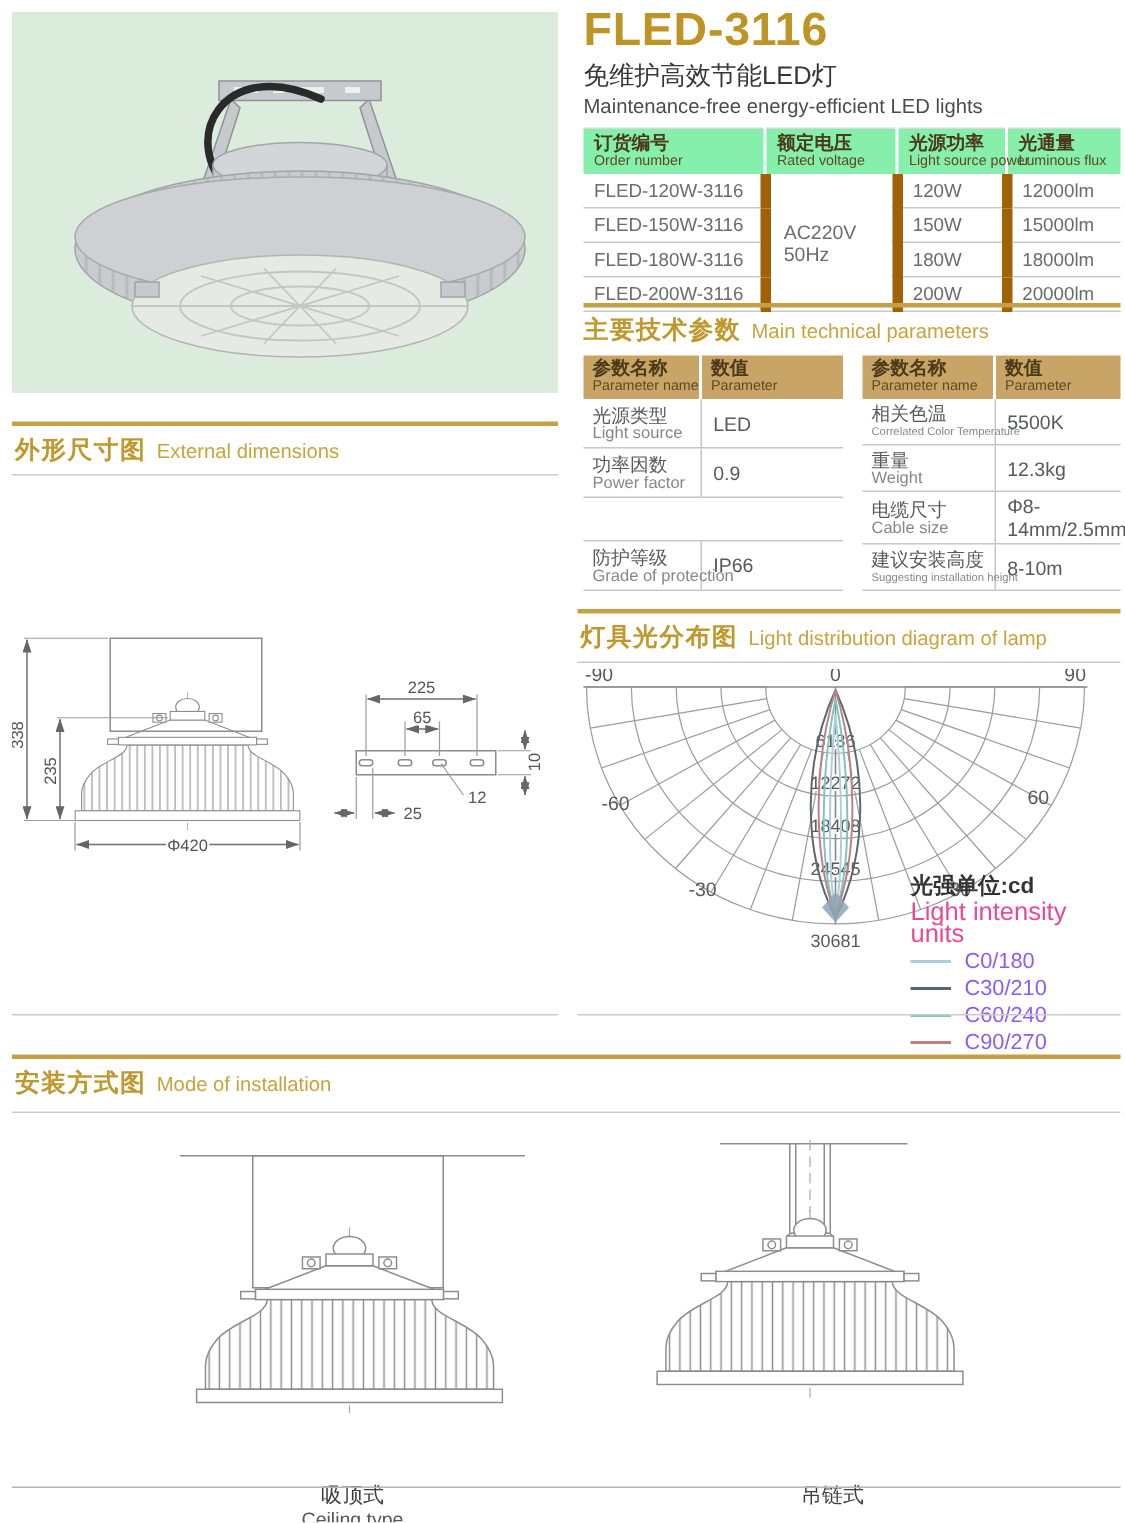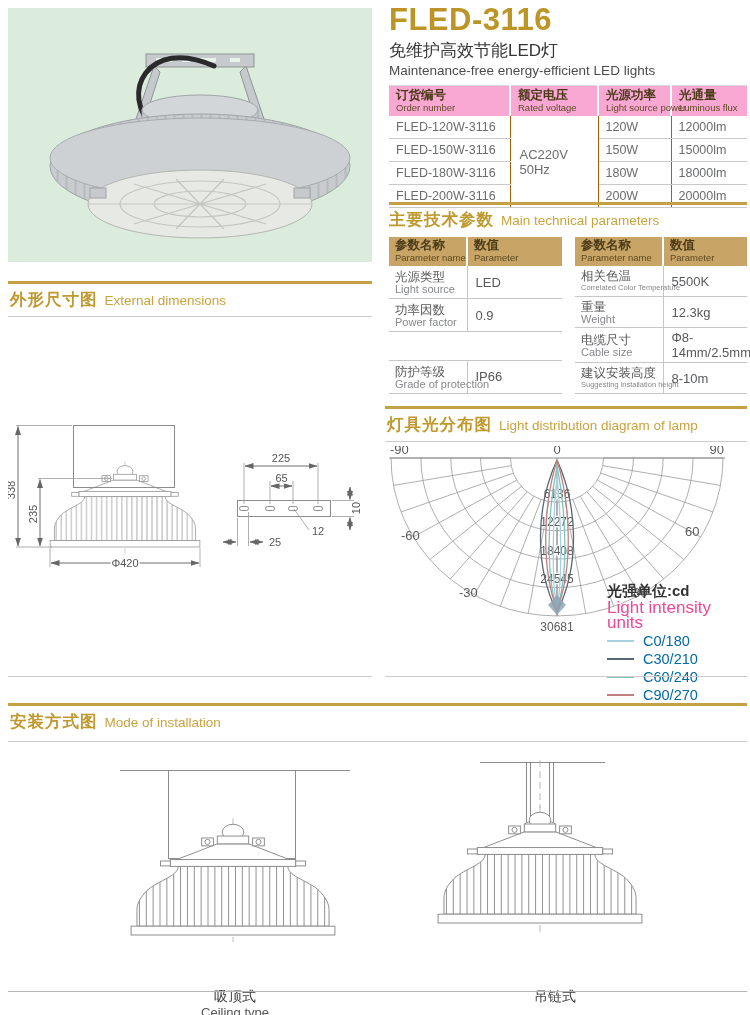--- a/index.html
+++ b/index.html
@@ -10,25 +10,25 @@
   .photo{position:absolute;left:8px;top:8px;width:364px;height:254px;background:#dcecdc;}
 
   
   .head{position:absolute;left:389px;top:0;width:358px;}
   .title{margin:3px 0 0;font-size:31px;font-weight:bold;color:#bd9526;letter-spacing:.5px;line-height:34px;}
   .sub-zh{font-size:17px;color:#363636;margin-top:4px;line-height:19px;}
   .sub-en{font-size:13.5px;color:#4c4c4c;margin-top:3px;line-height:15px;}
 
   table.order{border-collapse:collapse;table-layout:fixed;width:358px;margin-top:7px;border-top:1px solid #d8d8d8;}
   table.order col.c1{width:121px}table.order col.c2{width:88px}table.order col.c3{width:73px}table.order col.c4{width:76px}
-  .order th{background:#f9a8d4;text-align:left;padding:3px 2px 3px 7px;border-right:2px solid #fff;vertical-align:middle;}
+  .order th{background:#86efac;text-align:left;padding:3px 2px 3px 7px;border-right:2px solid #fff;vertical-align:middle;}
   .order th:last-child{border-right:0;}
   .h-zh{display:block;font-size:12.5px;font-weight:bold;color:#4b3a18;line-height:13px;}
   .h-en{display:block;font-size:9.5px;font-weight:normal;color:#5d4a22;line-height:11px;white-space:nowrap;}
-  .order td{font-size:12.5px;color:#6b6c6e;height:22px;padding:0 0 0 7px;border-bottom:1px solid #c9c9c9;border-right:1px solid #a16207;}
+  .order td{font-size:12.5px;color:#6b6c6e;height:22px;padding:0 0 0 7px;border-bottom:1px solid #c9c9c9;border-right:7px solid #a16207;}
   .order td:last-child{border-right:0;}
   .order td.volt{font-size:13px;padding-left:9px;margin-top:44px;}
 
   
   .grule{position:absolute;height:3px;background:#c3a144;}
   .trule{position:absolute;height:1px;background:#cbcbcb;}
   .sec-head{position:absolute;white-space:nowrap;}
   .sec-head .zh{font-size:16.5px;font-weight:bold;color:#bf992e;letter-spacing:1px;}
   .sec-head .en{font-size:13.5px;color:#c8a43e;margin-left:7px;}
 
@@ -65,21 +65,21 @@
   .ang-label{font-size:13px;fill:#58595b;}
   .lobe{fill:none;stroke-width:1.3;}
   .tipmark{fill:#8fa6b5;opacity:.85;}
 
   
   .legend{position:absolute;left:607px;top:582px;width:142px;}
   .lg-zh{font-size:15px;font-weight:bold;color:#333;line-height:17px;}
   .lg-en{font-size:17px;color:#ec4899;line-height:15px;margin-top:1px;}
   .lg-row{display:flex;align-items:center;margin-top:4px;height:14px;}
   .sw{display:inline-block;width:27px;height:2px;margin-right:9px;flex:none;}
-  .lg-label{font-size:14.5px;color:#0369a1;}
+  .lg-label{font-size:14.5px;color:#8b5cf6;}
 
   
   .inst-label{position:absolute;width:220px;text-align:center;}
   .il-zh{font-size:14px;color:#3f3f3f;line-height:17px;margin-top:40px;}
   .il-en{font-size:13px;color:#565656;line-height:16px;}
 </style>
 </head>
 <body>
 
 <div class="page">

